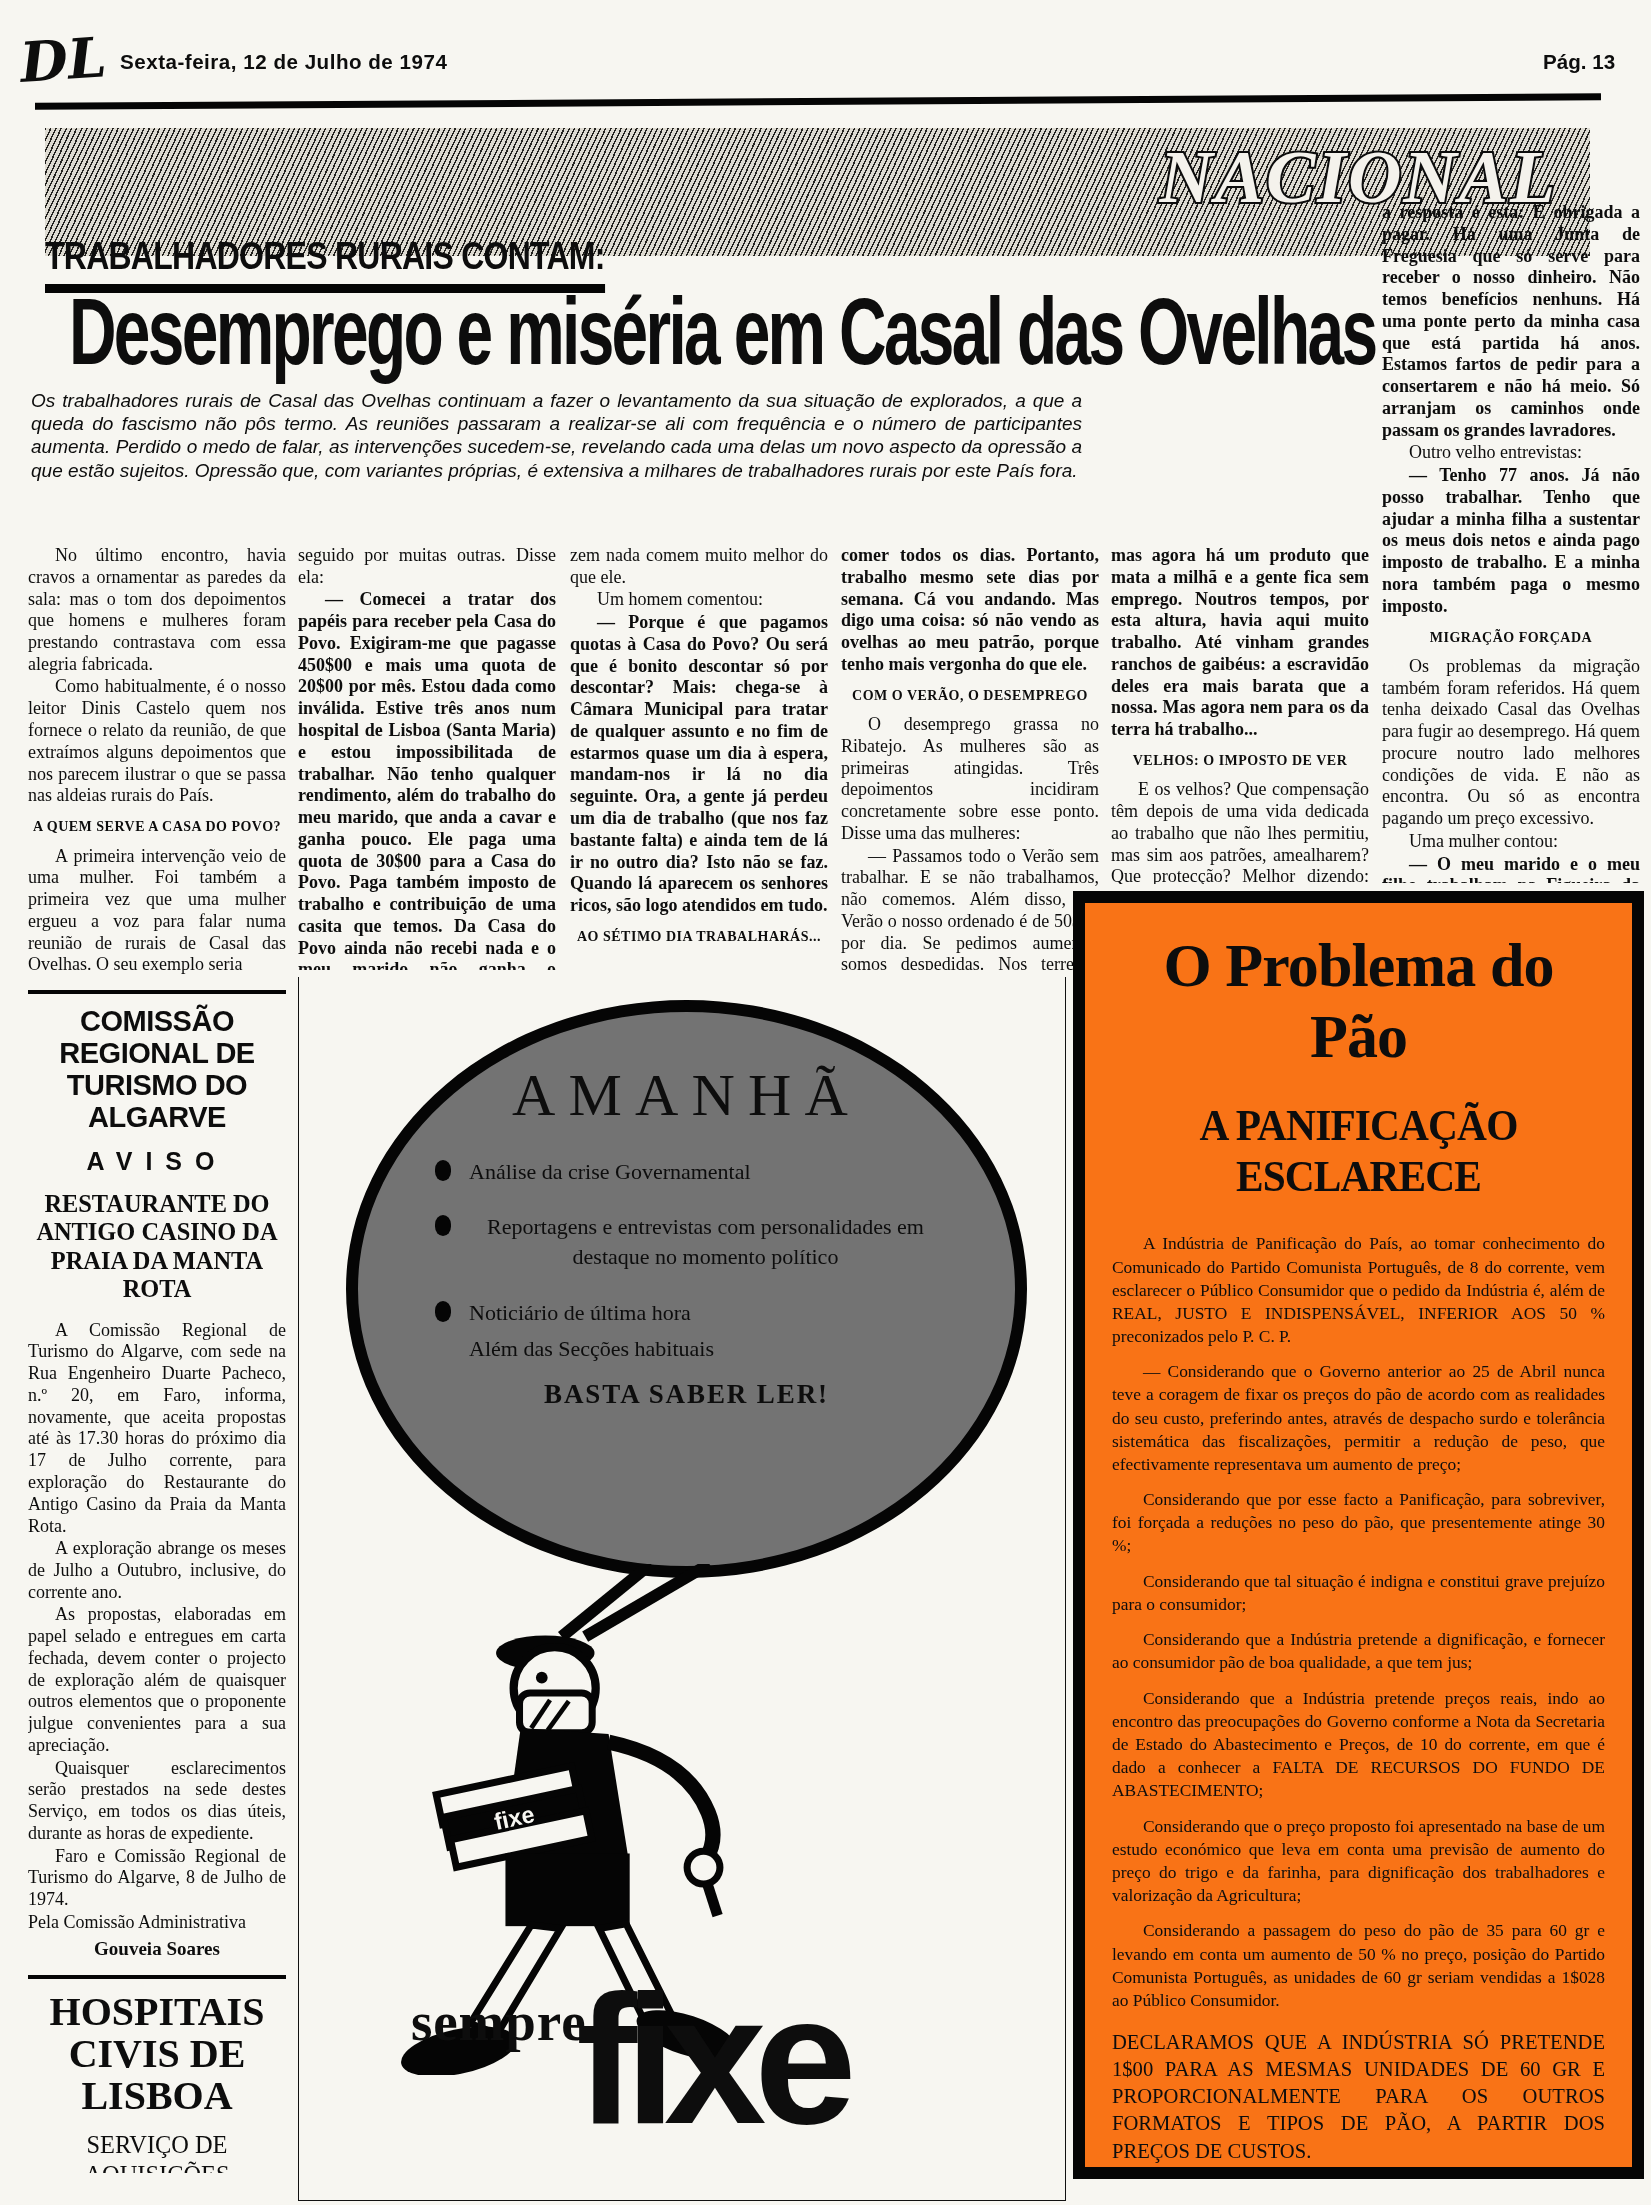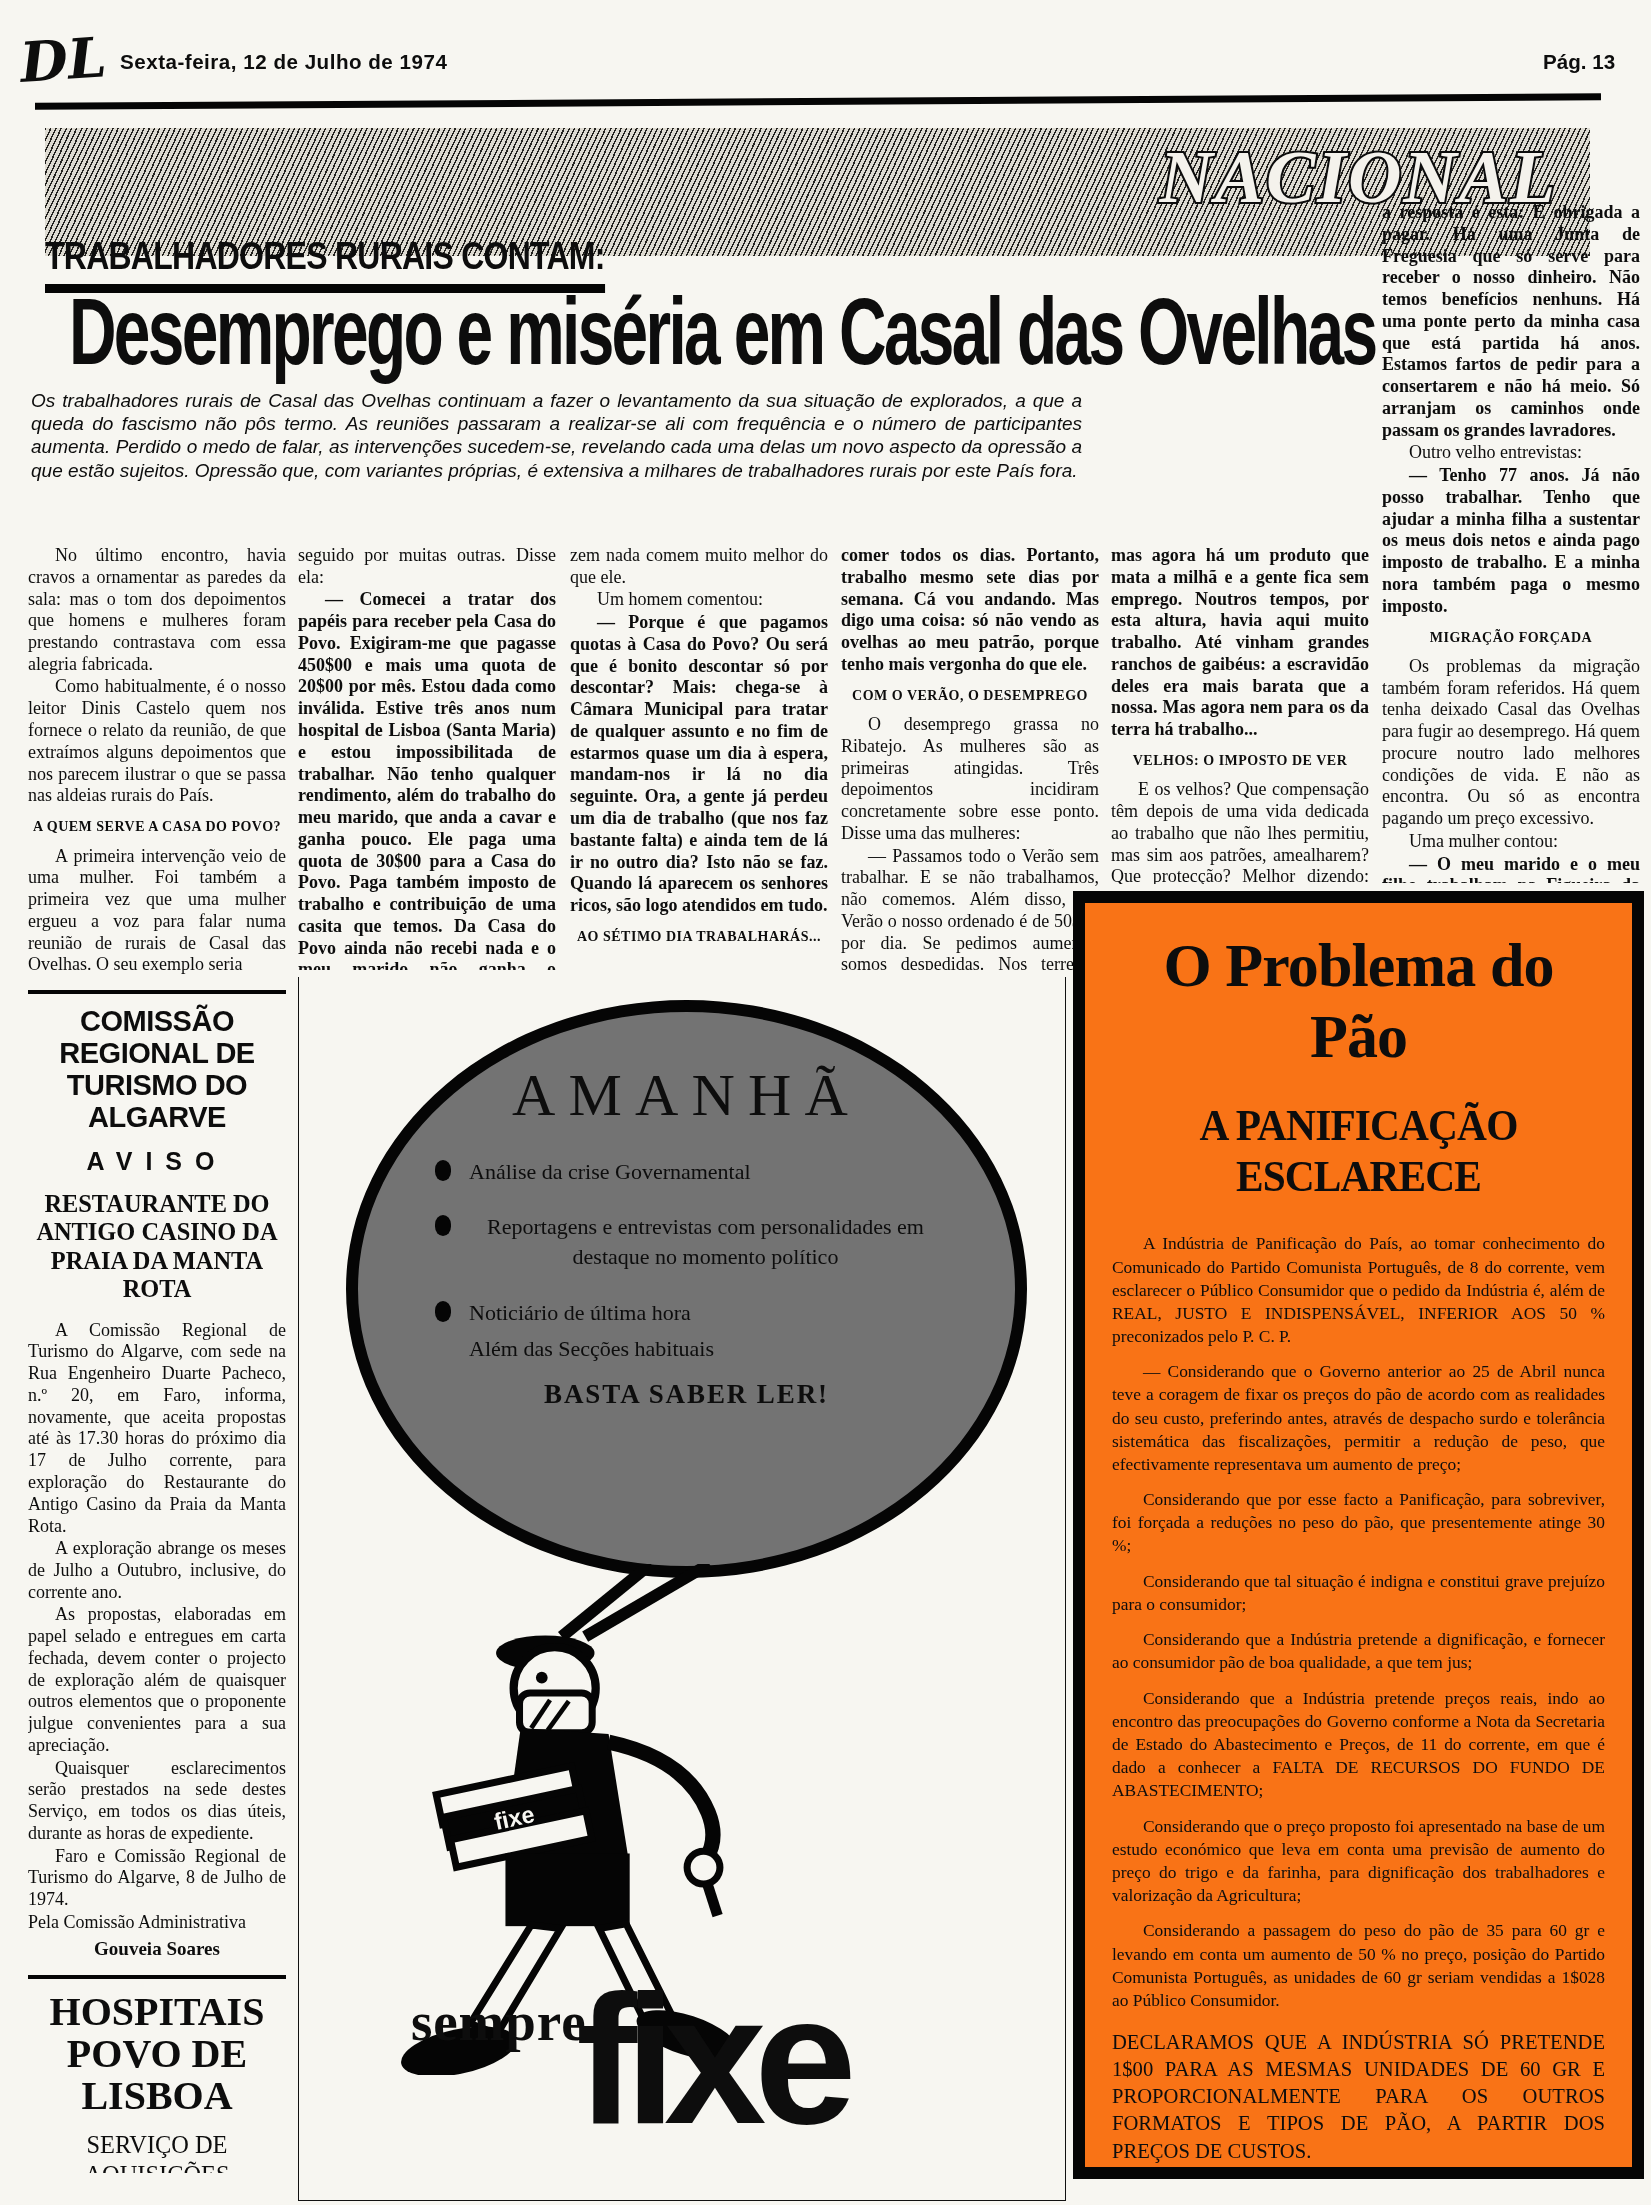--- a/index.html
+++ b/index.html
@@ -110,21 +110,21 @@
       <p>A exploração abrange os meses de Julho a Outubro, inclusive, do corrente ano.</p>
       <p>As propostas, elaboradas em papel selado e entregues em carta fechada, devem conter o projecto de exploração além de quaisquer outros elementos que o proponente julgue convenientes para a sua apreciação.</p>
       <p>Quaisquer esclarecimentos serão prestados na sede destes Serviço, em todos os dias úteis, durante as horas de expediente.</p>
       <p>Faro e Comissão Regional de Turismo do Algarve, 8 de Julho de 1974.</p>
       <p class="cont">Pela Comissão Administrativa</p>
       <div class="t-sign">Gouveia Soares</div>
     </div>
 
     <hr class="rule-h">
     <div>
-      <div class="h-title">HOSPITAIS POVO DE LISBOA</div>
+      <div class="h-title">HOSPITAIS CIVIS DE LISBOA</div>
       <div class="h-service">SERVIÇO DE AQUISIÇÕES</div>
 
     </div>
   </div>
 
   <div class="col" id="col2">
     <p class="cont">seguido por muitas outras. Disse ela:</p>
     <p class="bold">— Comecei a tratar dos papéis para receber pela Casa do Povo. Exigiram-me que pagasse 450$00 e mais uma quota de 20$00 por mês. Estou dada como inválida. Estive três anos num hospital de Lisboa (Santa Maria) e estou impossibilitada de trabalhar. Não tenho qualquer rendimento, além do trabalho do meu marido, que anda a cavar e ganha pouco. Ele paga uma quota de 30$00 para a Casa do Povo. Paga também imposto de trabalho e contribuição de uma casita que temos. Da Casa do Povo ainda não recebi nada e o meu marido não ganha o suficiente para a gente comer. Muitas vezes temos de comer só batatas. Ora, um homem que anda a cavar não deve comer só batatas. Aqueles que não fa-</p>
   </div>
 
@@ -224,21 +224,21 @@
   </div>
 
   <div class="bread">
     <div class="bread-title">O Problema do Pão</div>
     <div class="bread-sub">A PANIFICAÇÃO ESCLARECE</div>
     <p>A Indústria de Panificação do País, ao tomar conhecimento do Comunicado do Partido Comunista Português, de 8 do corrente, vem esclarecer o Público Consumidor que o pedido da Indústria é, além de REAL, JUSTO E INDISPENSÁVEL, INFERIOR AOS 50 % preconizados pelo P. C. P.</p>
     <p class="bold">— Considerando que o Governo anterior ao 25 de Abril nunca teve a coragem de fixar os preços do pão de acordo com as realidades do seu custo, preferindo antes, através de despacho surdo e tolerância sistemática das fiscalizações, permitir a redução de peso, que efectivamente representava um aumento de preço;</p>
     <p>Considerando que por esse facto a Panificação, para sobreviver, foi forçada a reduções no peso do pão, que presentemente atinge 30 %;</p>
     <p>Considerando que tal situação é indigna e constitui grave prejuízo para o consumidor;</p>
     <p>Considerando que a Indústria pretende a dignificação, e fornecer ao consumidor pão de boa qualidade, a que tem jus;</p>
-    <p>Considerando que a Indústria pretende preços reais, indo ao encontro das preocupações do Governo conforme a Nota da Secretaria de Estado do Abastecimento e Preços, de 11 do corrente, em que é dado a conhecer a FALTA DE RECURSOS DO FUNDO DE ABASTECIMENTO;</p>
+    <p>Considerando que a Indústria pretende preços reais, indo ao encontro das preocupações do Governo conforme a Nota da Secretaria de Estado do Abastecimento e Preços, de 10 do corrente, em que é dado a conhecer a FALTA DE RECURSOS DO FUNDO DE ABASTECIMENTO;</p>
     <p>Considerando que o preço proposto foi apresentado na base de um estudo económico que leva em conta uma previsão de aumento do preço do trigo e da farinha, para dignificação dos trabalhadores e valorização da Agricultura;</p>
     <p>Considerando a passagem do peso do pão de 35 para 60 gr e levando em conta um aumento de 50 % no preço, posição do Partido Comunista Português, as unidades de 60 gr seriam vendidas a 1$028 ao Público Consumidor.</p>
     <p class="decl">DECLARAMOS QUE A INDÚSTRIA SÓ PRETENDE 1$00 PARA AS MESMAS UNIDADES DE 60 GR E PROPORCIONALMENTE PARA OS OUTROS FORMATOS E TIPOS DE PÃO, A PARTIR DOS PREÇOS DE CUSTOS.</p>
 
   </div>
 
 </div>
 
 
 </body></html>

